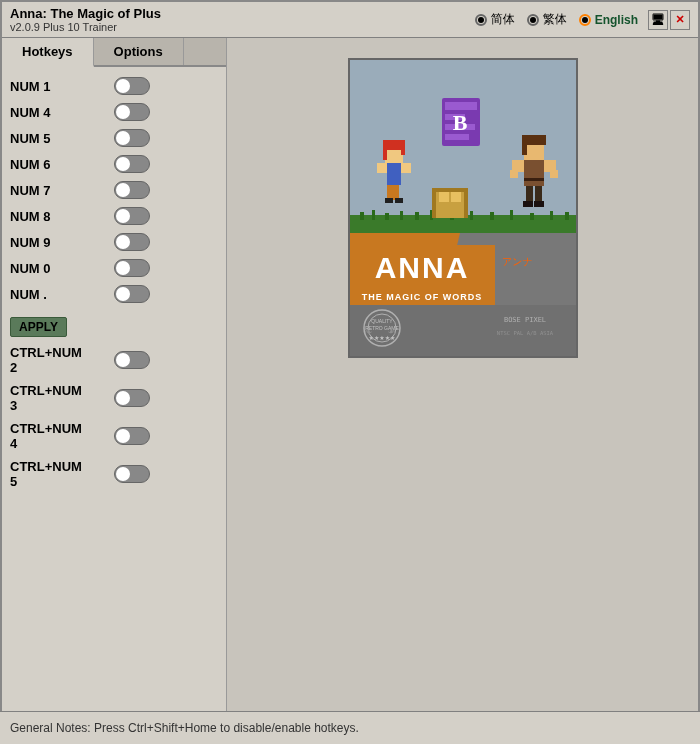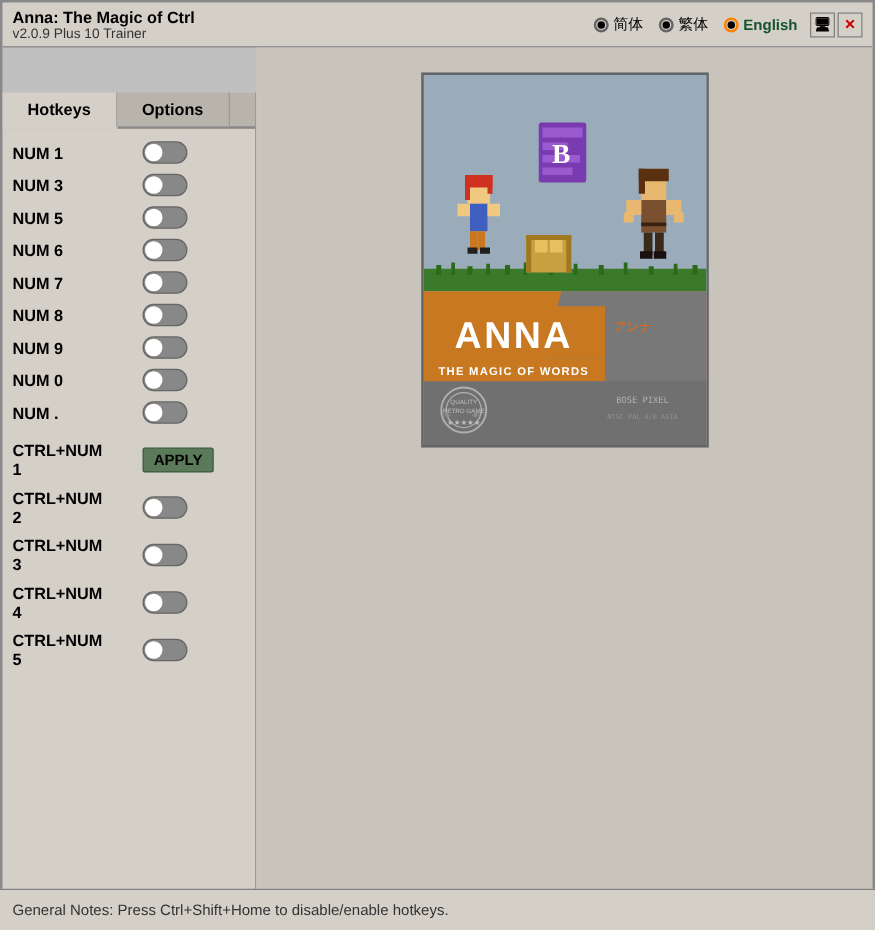--- a/index.html
+++ b/index.html
@@ -107,25 +107,24 @@
     .win-btn.close { color: #c00; }
 
     
     .main-content {
       display: flex;
       height: calc(744px - 36px - 30px);
     }
 
     
     .left-panel {
-      width: 203px;
+      width: 225px;
       background: #d4d0c8;
       border-right: 1px solid #999;
       padding: 0;
-      margin-top: 36px;
     }
 
     
     .tab-bar {
       display: flex;
       background: #b8b4ac;
       border-bottom: 2px solid #888;
     }
     .tab {
       padding: 6px 20px;
@@ -225,21 +224,21 @@
       padding: 0 10px;
       font-size: 12px;
       color: #333;
     }
   </style>
 </head>
 <body>
 
 <div class="titlebar">
   <div class="titlebar-left">
-    <span class="title-main">Anna: The Magic of Ctrl</span>
+    <span class="title-main">Anna: The Magic of Plus</span>
     <span class="title-sub">v2.0.9 Plus 10 Trainer</span>
   </div>
   <div class="titlebar-right">
     <div class="lang-options">
       <div class="lang-option">
         <span class="radio-circle filled"></span>
         <span class="lang-label">简体</span>
       </div>
       <div class="lang-option">
         <span class="radio-circle filled"></span>
@@ -266,21 +265,21 @@
       <div class="tab">Options</div>
     </div>
 
     <div class="hotkey-list">
 
       <div class="hotkey-item">
         <span class="hotkey-label">NUM 1</span>
         <div class="toggle-switch"></div>
       </div>
       <div class="hotkey-item">
-        <span class="hotkey-label">NUM 3</span>
+        <span class="hotkey-label">NUM 4</span>
         <div class="toggle-switch"></div>
       </div>
       <div class="hotkey-item">
         <span class="hotkey-label">NUM 5</span>
         <div class="toggle-switch"></div>
       </div>
       <div class="hotkey-item">
         <span class="hotkey-label">NUM 6</span>
         <div class="toggle-switch"></div>
       </div>
@@ -301,21 +300,20 @@
         <div class="toggle-switch"></div>
       </div>
       <div class="hotkey-item">
         <span class="hotkey-label">NUM .</span>
         <div class="toggle-switch"></div>
       </div>
 
       <div style="height: 6px;"></div>
 
       <div class="hotkey-item">
-        <span class="hotkey-label">CTRL+NUM 1</span>
         <button class="apply-btn">APPLY</button>
       </div>
       <div class="hotkey-item">
         <span class="hotkey-label">CTRL+NUM 2</span>
         <div class="toggle-switch"></div>
       </div>
       <div class="hotkey-item">
         <span class="hotkey-label">CTRL+NUM 3</span>
         <div class="toggle-switch"></div>
       </div>

